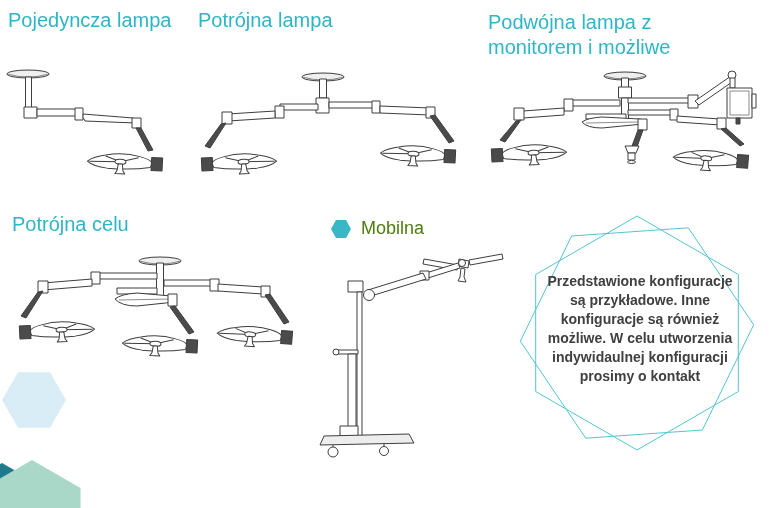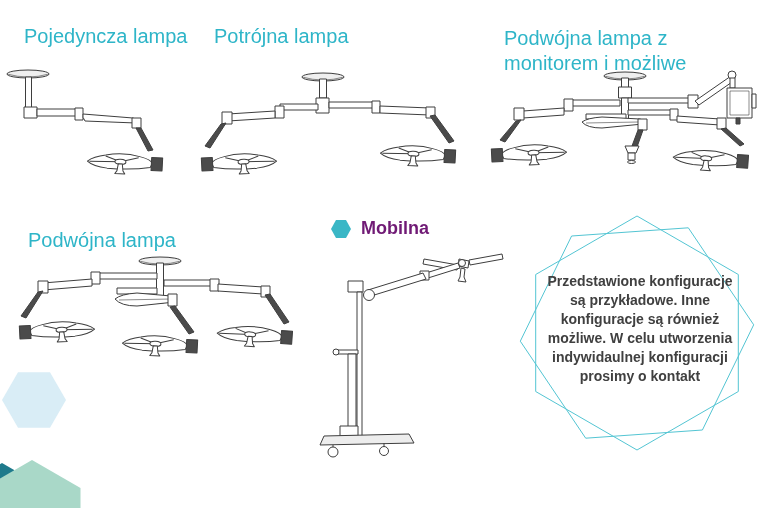--- a/index.html
+++ b/index.html
@@ -1,31 +1,31 @@
 <!DOCTYPE html>
 <html><head>
 <meta charset="utf-8">
 <style>
   html,body{margin:0;padding:0;background:#fff;}
   .canvas{
     position:relative;width:779px;height:508px;background:#ffffff;overflow:hidden;
     font-family:"Liberation Sans",sans-serif;
   }
   .title{
-    position:absolute;margin:16px;font-size:20px;line-height:25px;font-weight:400;
+    position:absolute;margin:0;font-size:20px;line-height:25px;font-weight:400;
     color:#2eb5c8;letter-spacing:0;
   }
   .t1{left:8px;top:8px;}
   .t2{left:198px;top:8px;}
   .t3{left:488px;top:10px;width:256px;}
   .t4{left:12px;top:212px;}
   .mobilna{
     position:absolute;left:330px;top:218px;display:flex;align-items:center;gap:9px;
   }
-  .mobilna .label{font-size:18px;font-weight:700;color:#701a75;}
+  .mobilna .label{font-size:18px;font-weight:400;color:#4d7c0f;}
   .drawing{position:absolute;}
   .d1{left:5px;top:62px;}
   .d2{left:192px;top:62px;}
   .d3{left:482px;top:62px;}
   .d4{left:5px;top:248px;}
   .d5{left:312px;top:250px;}
   .note-star{position:absolute;left:513px;top:213px;}
   .note-text{
     position:absolute;left:543px;top:272px;width:194px;
     font-size:14px;font-weight:700;line-height:19px;color:#404040;text-align:center;
@@ -52,21 +52,21 @@
       <g id="plate" stroke="#3e3e3e" stroke-width="1">
         <ellipse cx="0" cy="0" rx="21" ry="4" fill="#efefef"></ellipse>
         <path d="M-21,0 Q0,6 21,0" fill="none" stroke-width="0.6"></path>
       </g>
     </defs>
   </svg>
 
   <h2 class="title t1">Pojedyncza lampa</h2>
   <h2 class="title t2">Potrójna lampa</h2>
   <h2 class="title t3">Podwójna lampa z monitorem i możliwe</h2>
-  <h2 class="title t4">Podwójna lampa</h2>
+  <h2 class="title t4">Potrójna celu</h2>
 
   <div class="mobilna">
     <svg width="22" height="20" viewBox="0 0 22 20">
       <polygon points="6,1 16,1 21,10 16,19 6,19 1,10" fill="#3ab7c6"></polygon>
     </svg>
     <span class="label">Mobilna</span>
   </div>
 
   <svg class="drawing d1" width="170" height="115" viewBox="0 0 170 115" stroke="#3e3e3e" stroke-width="1" fill="#fff" stroke-linejoin="round">
     <use href="#plate" transform="translate(23,12)"></use>

